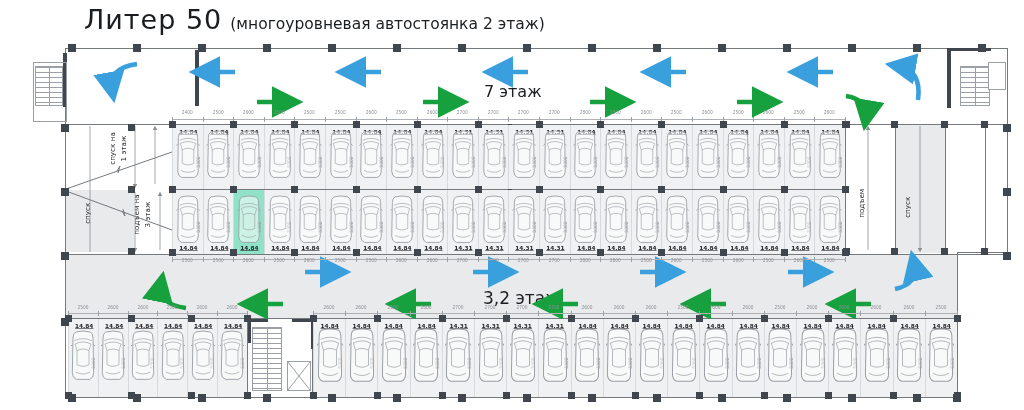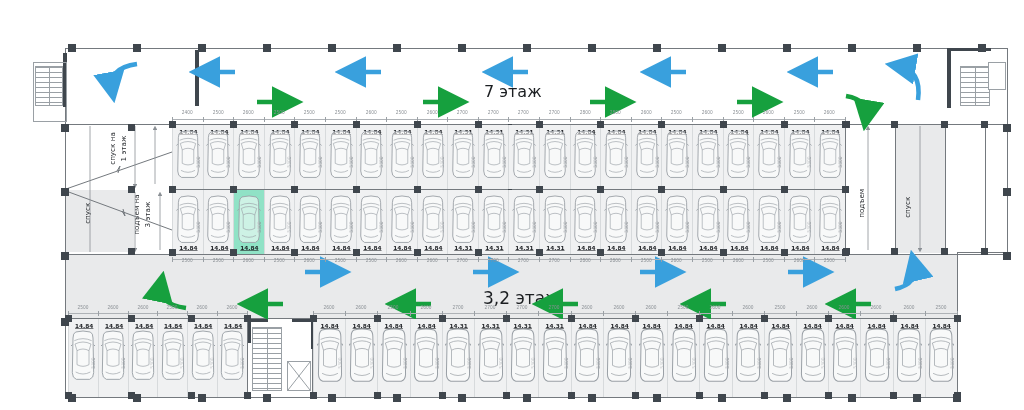--- a/index.html
+++ b/index.html
@@ -40,20 +40,23 @@
          border:1px solid #9aa0a5;box-sizing:border-box;}
   .hatch:after{content:"";position:absolute;left:50%;top:0;width:1px;height:100%;background:#9aa0a5;}
   .lane{position:absolute;background:#e9eaeb;}
   svg.overlay{position:absolute;left:0;top:0;pointer-events:none;}
 </style>
 </head>
 <body>
 
 <div id="plan">
 
+  <div id="title-row">
+    <span id="title-main">Литер 50</span><span id="title-sub">(многоуровневая автостоянка 2 этаж)</span>
+  </div>
 
   <div class="lane" style="left:65px;top:254px;width:893px;height:64px;"></div>
 
   <div class="lane" style="left:66px;top:190px;width:68px;height:62px;"></div>
 
   <div class="lane" style="left:895px;top:125px;width:50px;height:128px;"></div>
 
   <div class="wl" style="left:65px;top:48px;width:943px;height:1px;"></div>
   <div class="wl" style="left:65px;top:48px;width:1px;height:350px;"></div>
   <div class="wl" style="left:1007px;top:48px;width:1px;height:205px;"></div>

